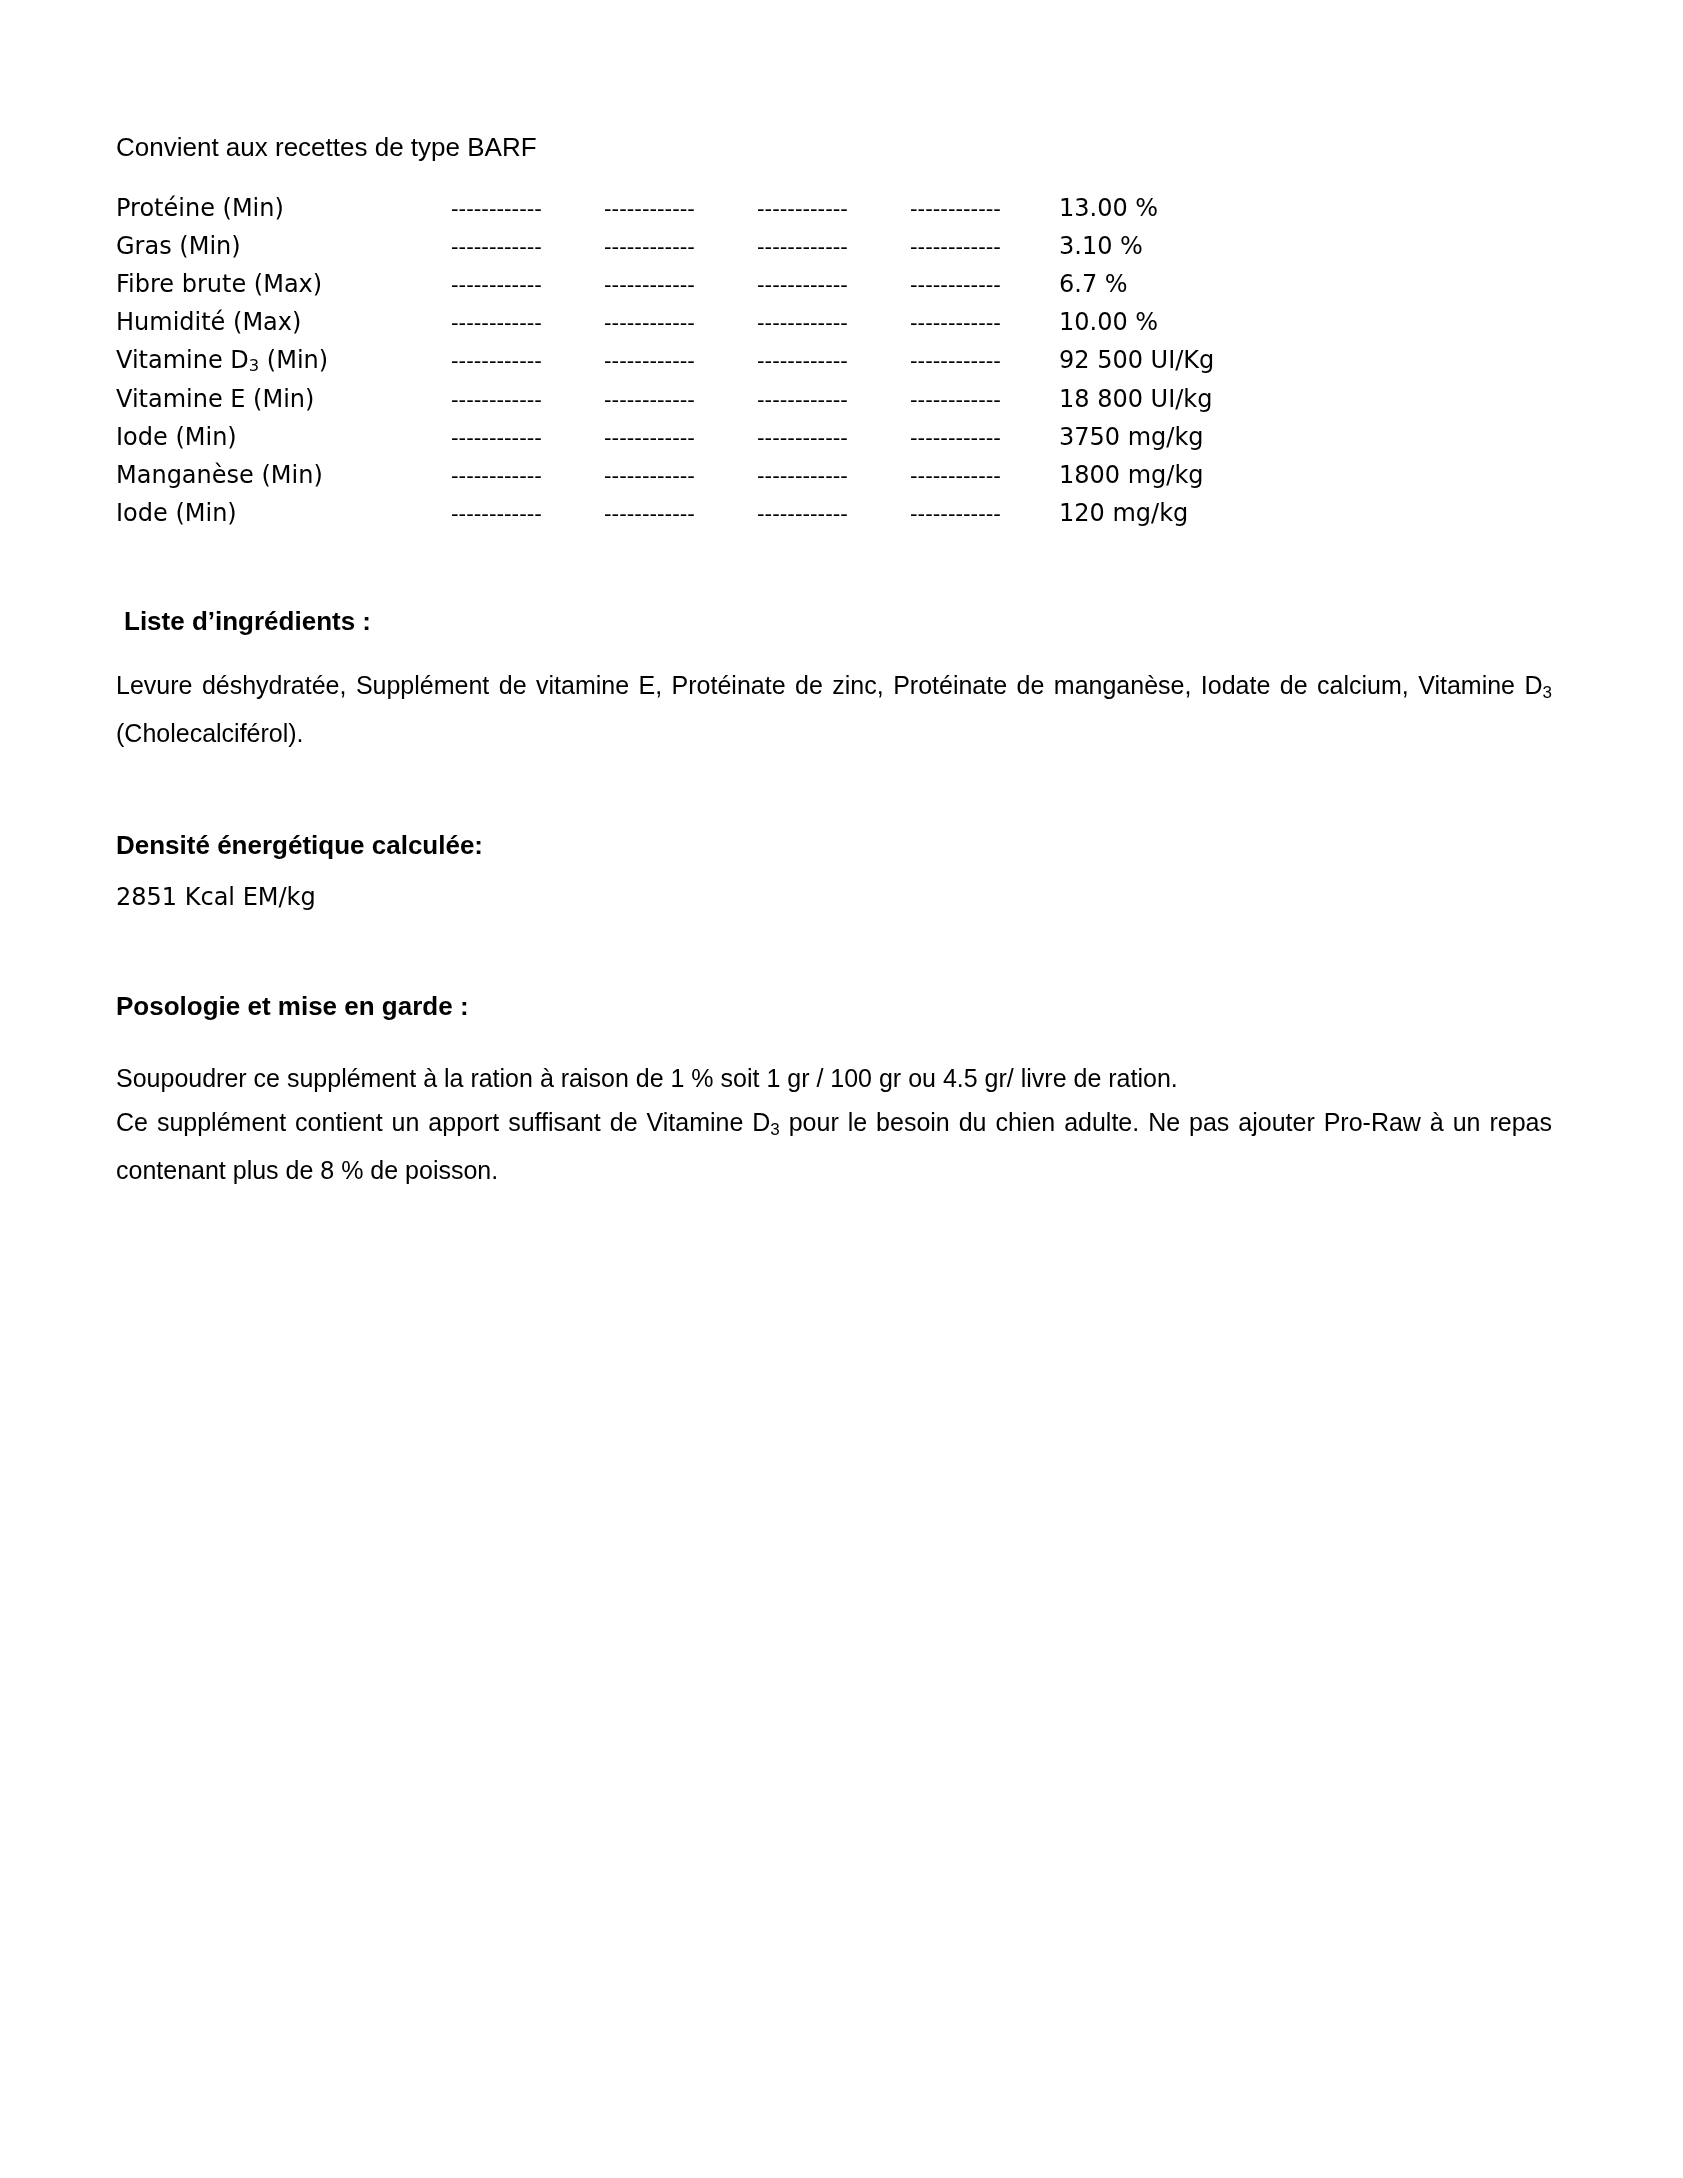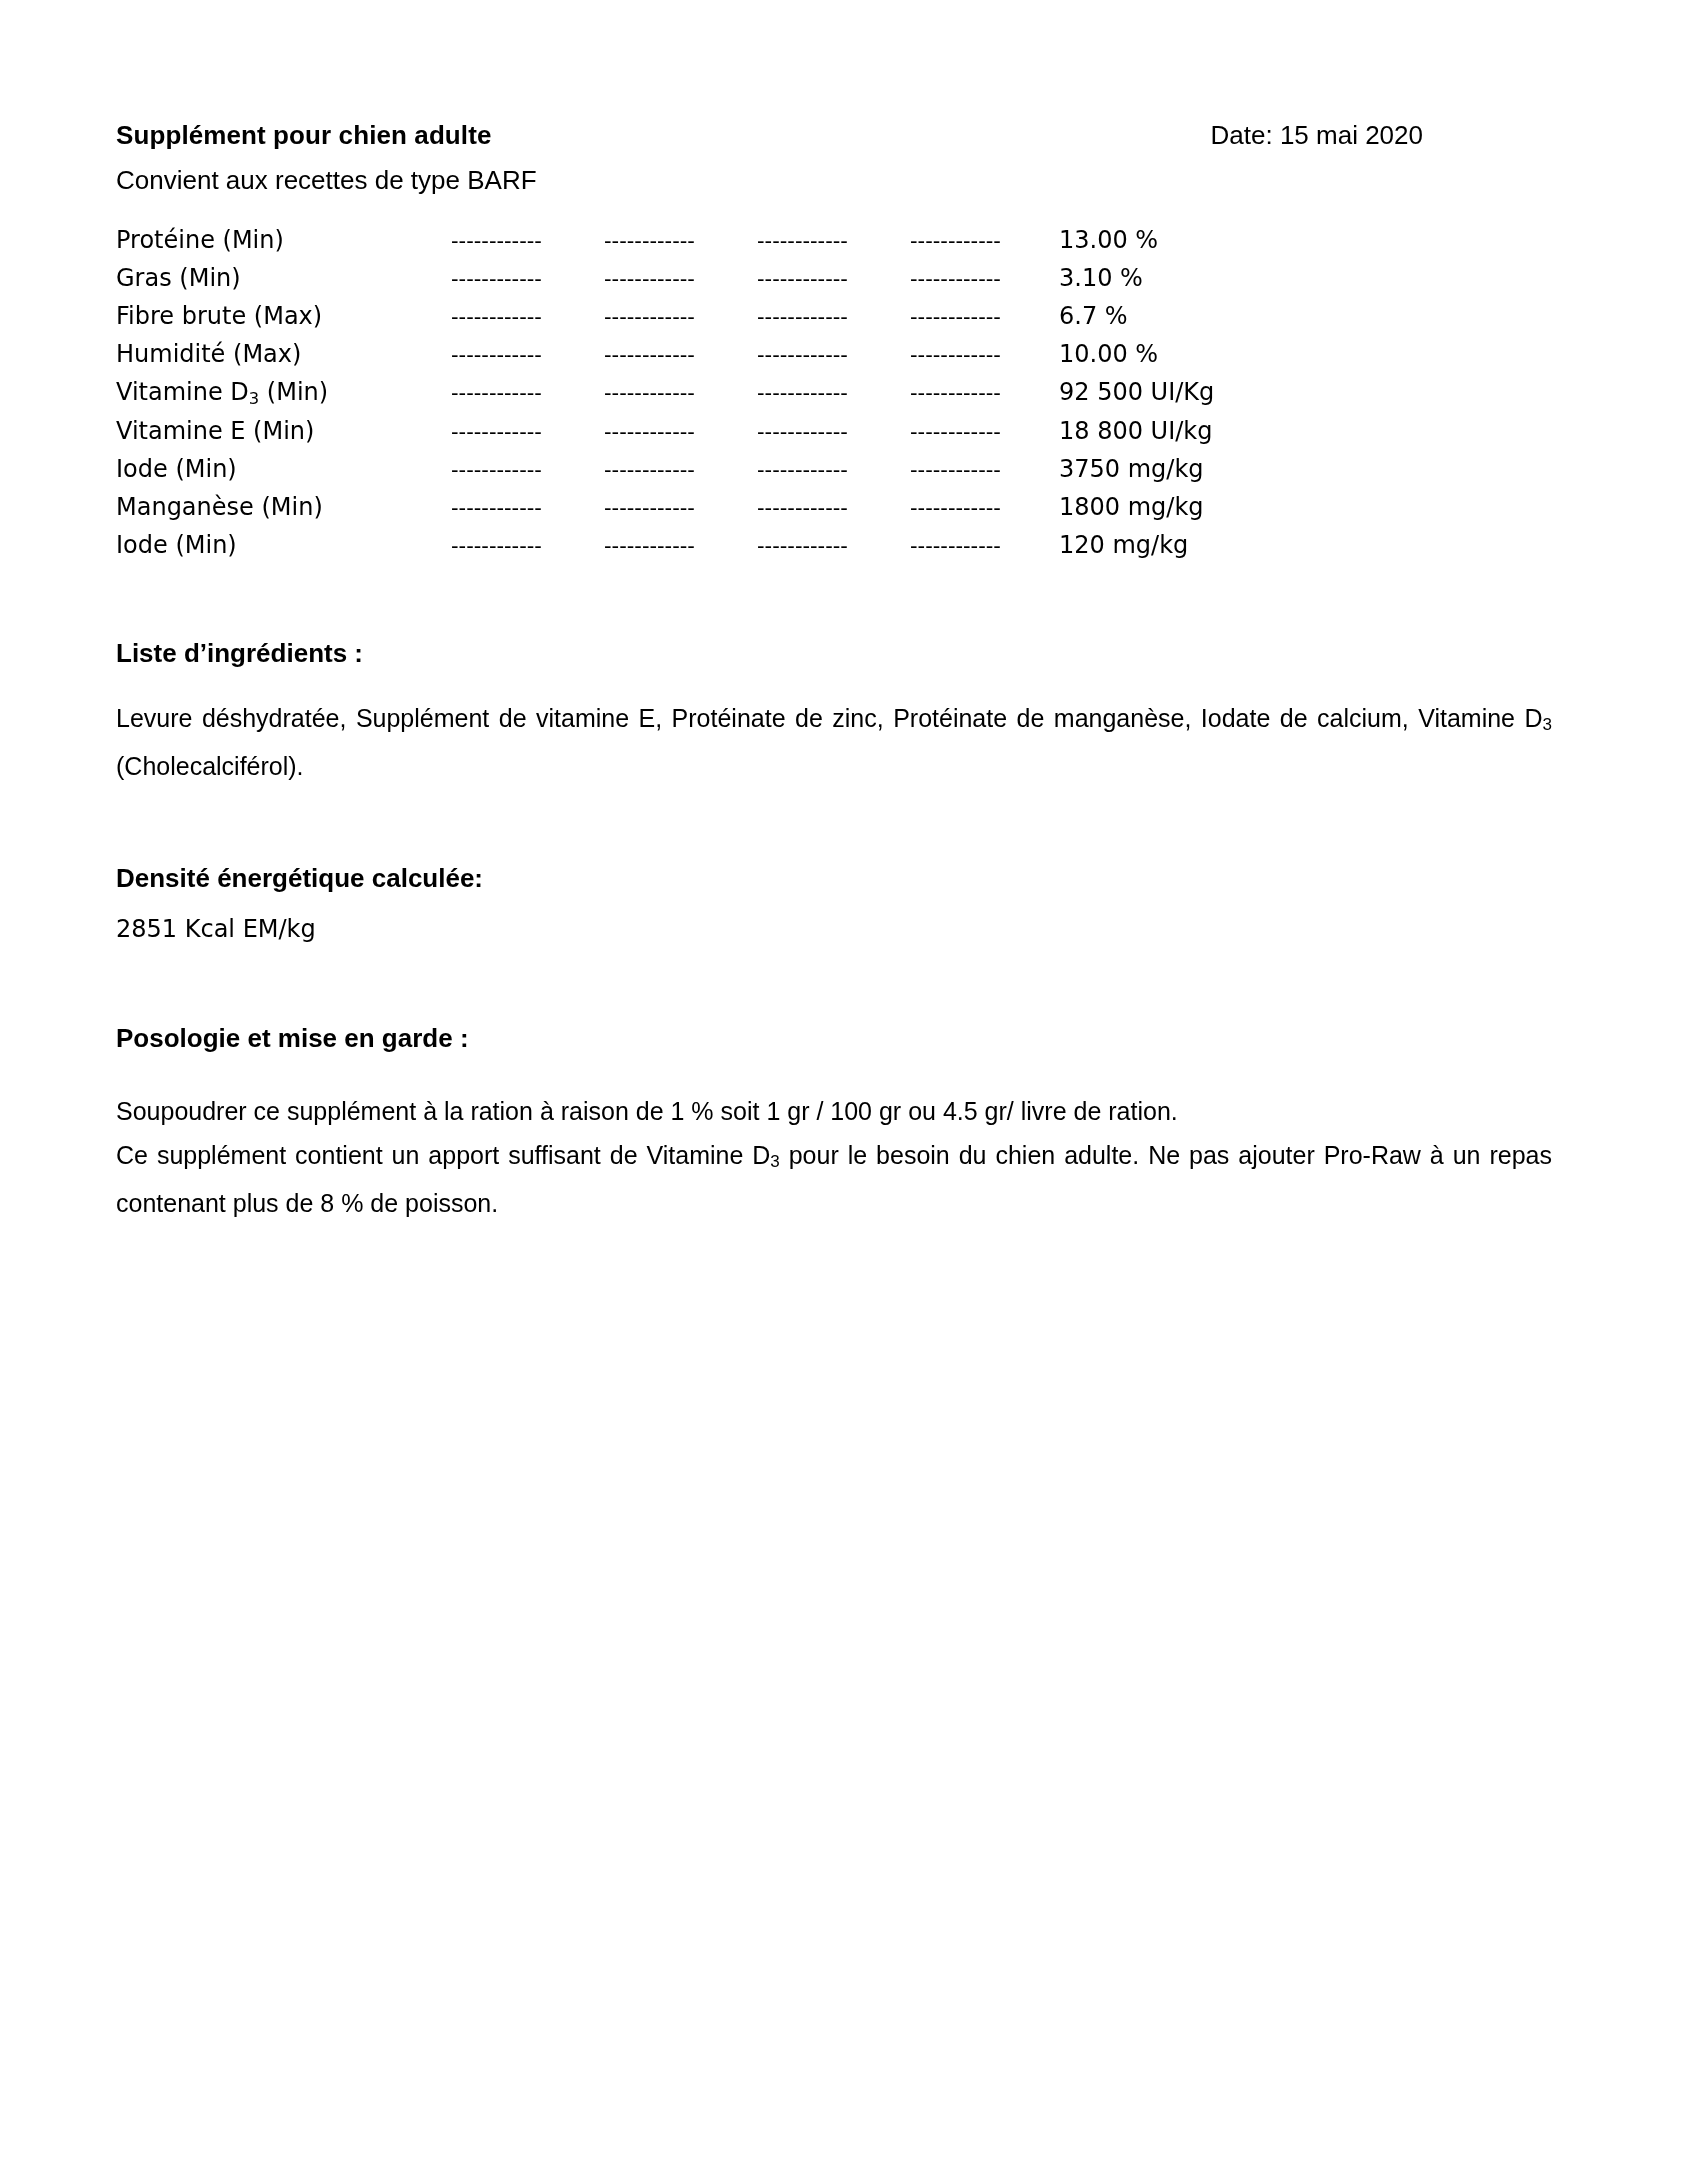--- a/index.html
+++ b/index.html
@@ -67,21 +67,21 @@
 
   
   .section-heading {
     font-family: "Liberation Sans", sans-serif;
     font-weight: bold;
     font-size: 26px;
     line-height: 1.25;
   }
 
   .h-analyse { margin-top: 56px; }
-  .h-ingredients { margin-top: 72px; }
+  .h-ingredients { margin-top: 72px; margin-left: 8px; }
   .h-densite { margin-top: 74px; }
   .h-posologie { margin-top: 77px; }
 
   
   .analysis {
     margin-top: 26px;
     width: 100%;
     border-collapse: collapse;
     font-family: "DejaVu Sans", sans-serif;
     font-size: 24px;
@@ -151,24 +151,20 @@
     width: 1436px;
     text-align: justify;
   }
 </style>
 </head>
 <body>
 
 <div class="page">
   <div class="content">
 
-    <div class="header-row">
-      <div class="doc-title">Supplément pour chien adulte</div>
-      <div class="doc-date">Date: 15 mai 2020</div>
-    </div>
 
     <div class="doc-subtitle">Convient aux recettes de type BARF</div>
 
 
     <table class="analysis">
       <tbody>
 
         <tr>
           <td class="an-label">Protéine (Min)</td>
           <td class="an-dash d1">------------</td>

